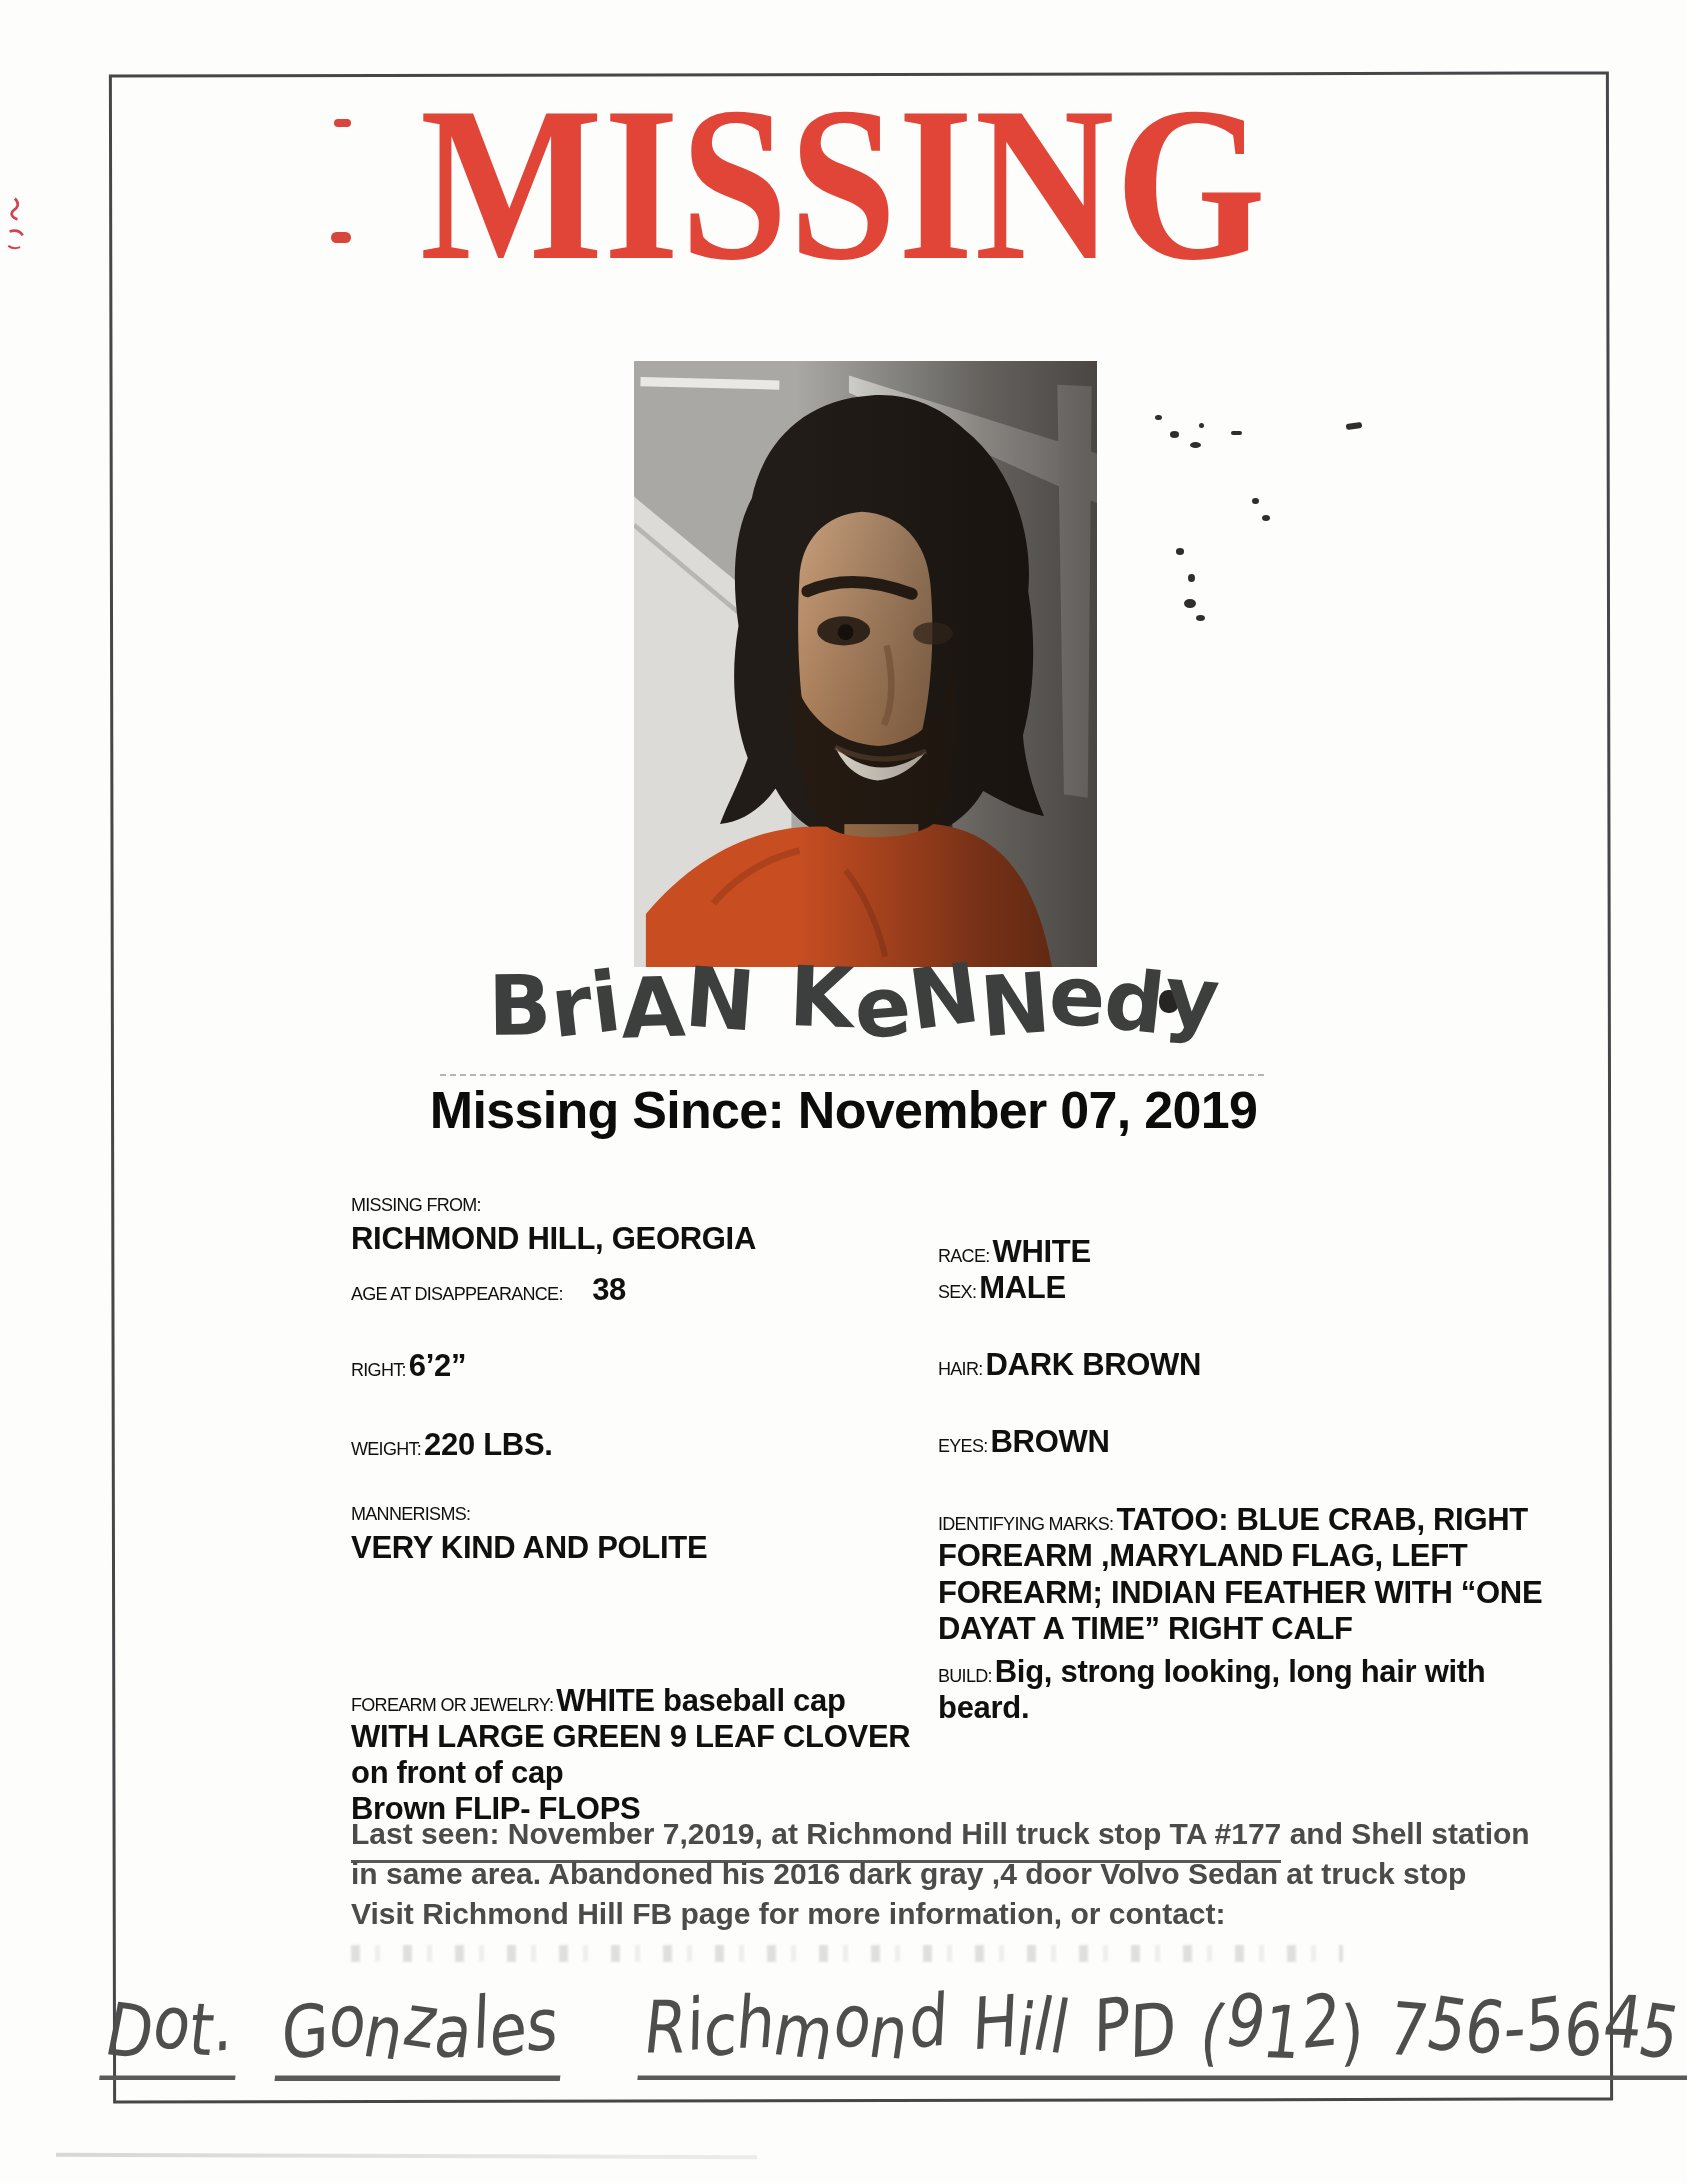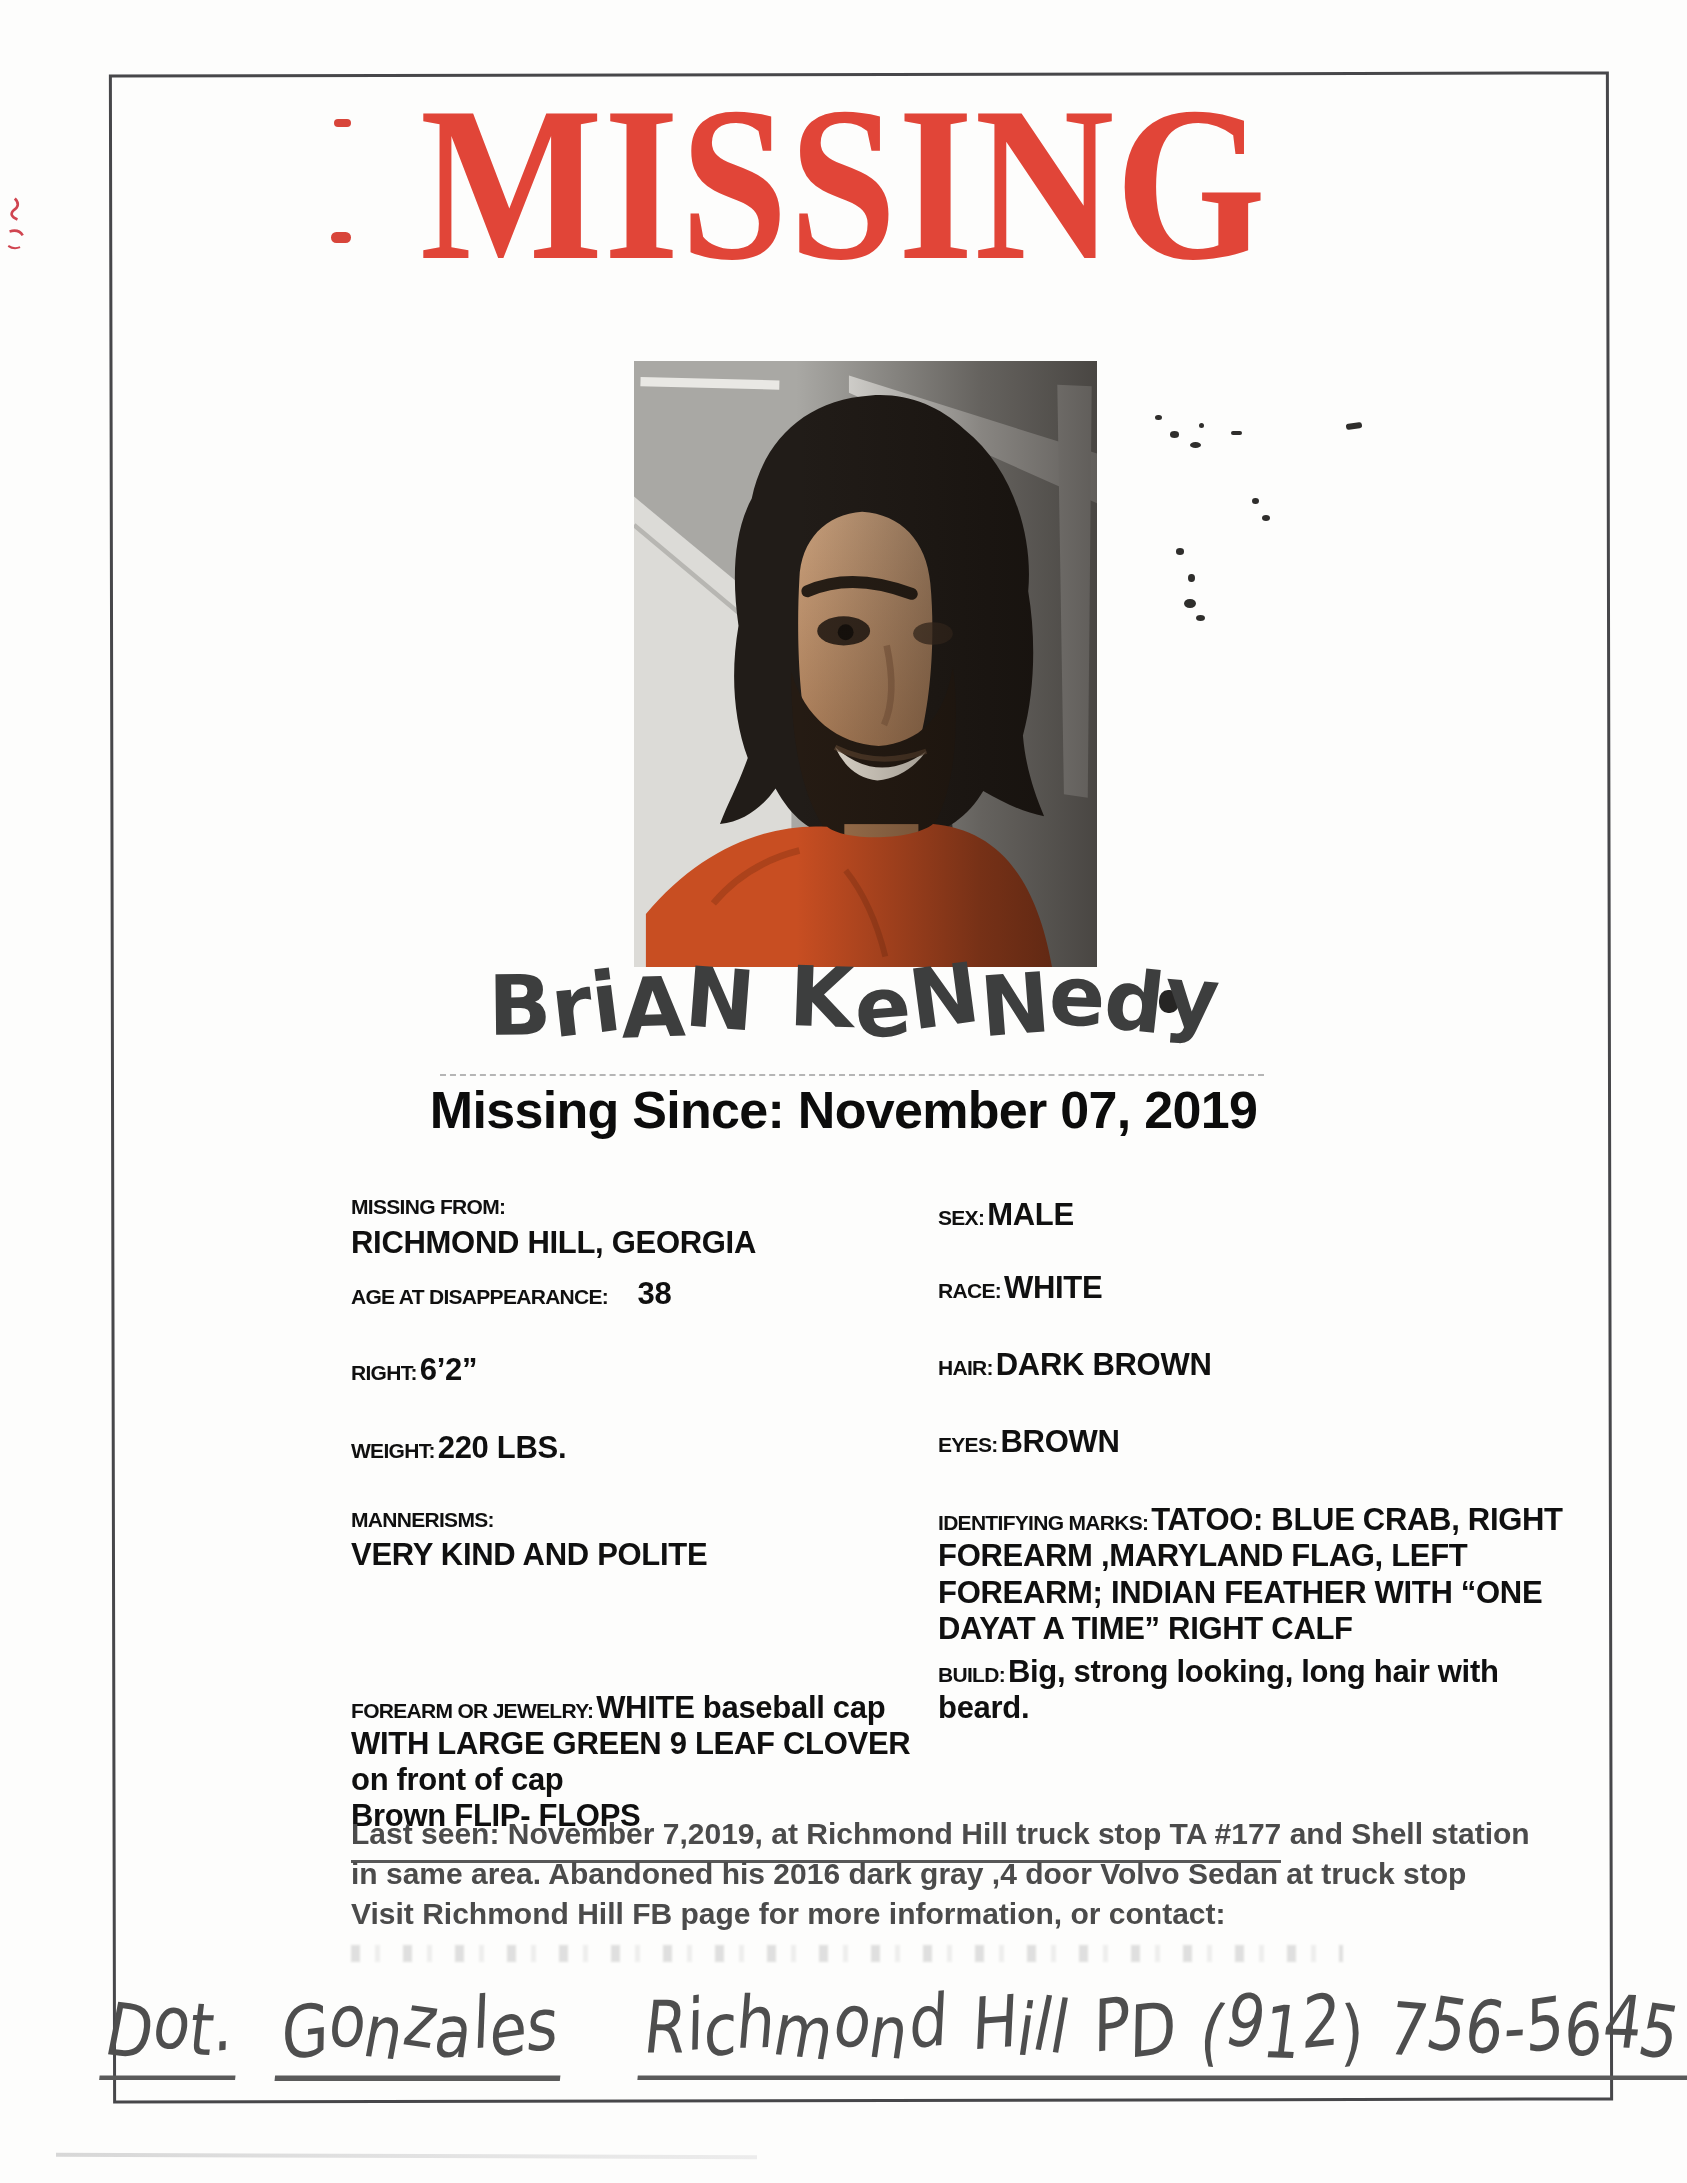--- a/index.html
+++ b/index.html
@@ -28,21 +28,21 @@
     border-top:2px dashed rgba(110,110,110,.5);filter:blur(0.3px);}
 
   .since{position:absolute;left:0;right:0;top:1084px;margin:0;text-align:center;
     font-weight:700;font-size:52px;line-height:1;color:#0c0c0c;letter-spacing:-0.7px;}
 
   
   .col{position:absolute;color:#101010;}
   .col.left{left:351px;top:1195px;width:572px;}
   .col.right{left:938px;top:1197px;width:632px;}
   .row{line-height:1.17;}
-  .lbl{font-weight:700;font-size:21px;letter-spacing:-0.7px;}
+  .lbl{font-weight:400;font-size:18px;letter-spacing:-0.7px;}
   .val{font-weight:700;font-size:31px;letter-spacing:-0.3px;}
   .stack .val{display:block;margin-top:5.3px;}
   .gap-val{margin-left:26.5px;}
   .preline{white-space:pre-line;}
   .m1{margin-top:14.6px;} .m2{margin-top:40px;} .m3{margin-top:42px;}
   .m4{margin-top:41px;} .m5{margin-top:116px;}
   .r2{margin-top:37px;} .r3{margin-top:40px;} .r4{margin-top:41px;}
   .r5{margin-top:42px;} .r6{margin-top:6.6px;}
 
   
@@ -170,27 +170,27 @@
       <span class="val">VERY KIND AND POLITE</span>
     </div>
     <div class="row m5">
       <span class="lbl">FOREARM OR JEWELRY:</span>
       <span class="val preline">WHITE baseball cap WITH LARGE GREEN 9 LEAF CLOVER on front of cap
 Brown FLIP- FLOPS</span>
     </div>
   </div>
 
   <div class="col right">
+    <div class="row r2">
+      <span class="lbl">RACE:</span>
+      <span class="val">WHITE</span>
+    </div>
     <div class="row">
       <span class="lbl">SEX:</span>
       <span class="val">MALE</span>
-    </div>
-    <div class="row r2">
-      <span class="lbl">RACE:</span>
-      <span class="val">WHITE</span>
     </div>
     <div class="row r3">
       <span class="lbl">HAIR:</span>
       <span class="val">DARK BROWN</span>
     </div>
     <div class="row r4">
       <span class="lbl">EYES:</span>
       <span class="val">BROWN</span>
     </div>
     <div class="row r5">

